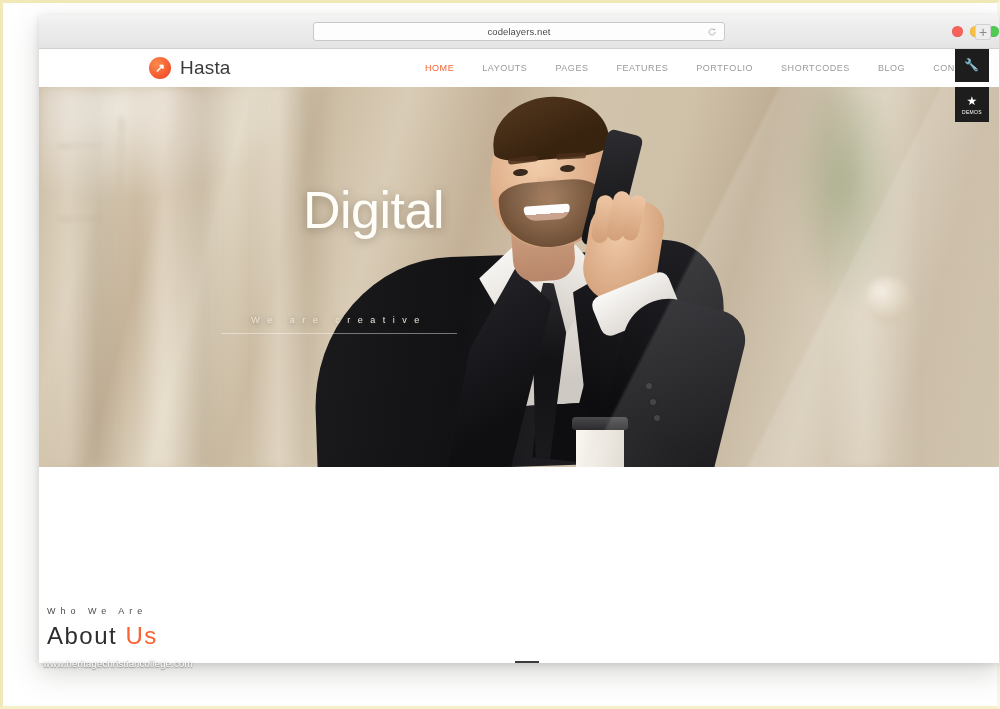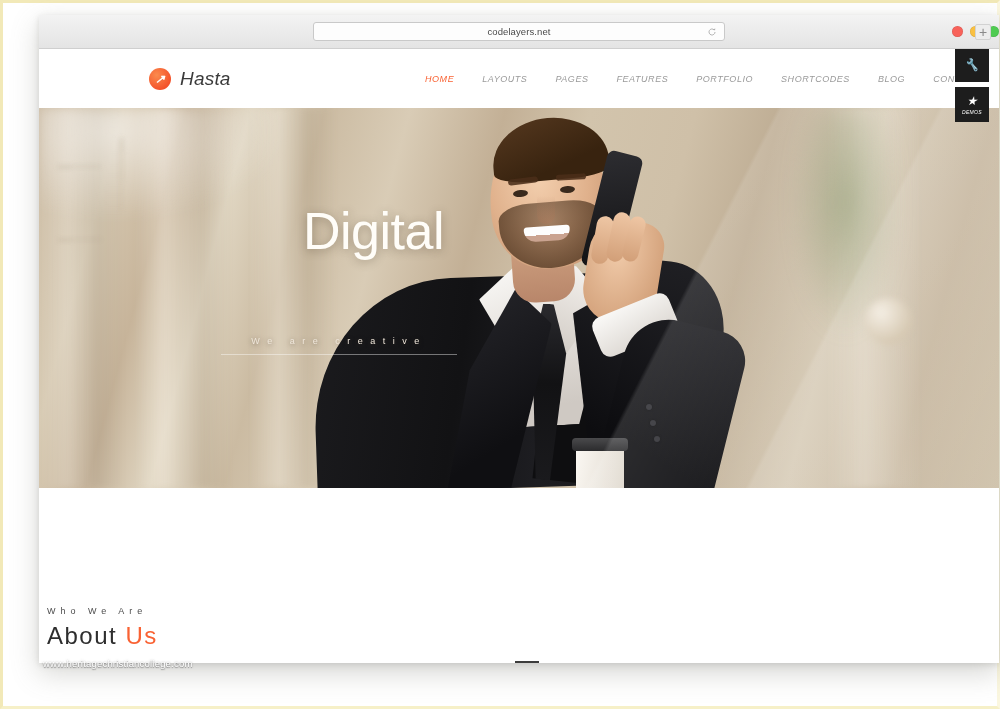--- a/index.html
+++ b/index.html
@@ -119,27 +119,26 @@
   }
   .tb-sep { width: 1px; height: 11px; background: rgba(255,255,255,.38); }
   .social { display: flex; align-items: center; gap: 0; margin-left: 8px; }
   .social span {
     width: 19px; text-align: center; font-size: 10px;
     color: #ffe4d9; font-family: "Liberation Serif", serif; font-style: italic;
   }
 
   
   .header {
-    height: 59px;
+    height: 38px;
     background: #ffffff;
     display: flex;
     align-items: center;
     position: relative;
     z-index: 5;
-    font-style: italic;
   }
   .logo { margin-left: 110px; display: flex; align-items: center; gap: 9px; }
   .logo-mark {
     width: 22px; height: 22px; border-radius: 50%;
     background: radial-gradient(circle at 35% 32%, #fb8b4e, #f4522a 72%);
     position: relative;
   }
   .logo-mark::after {
     content: "↗";
     position: absolute; inset: 0;

